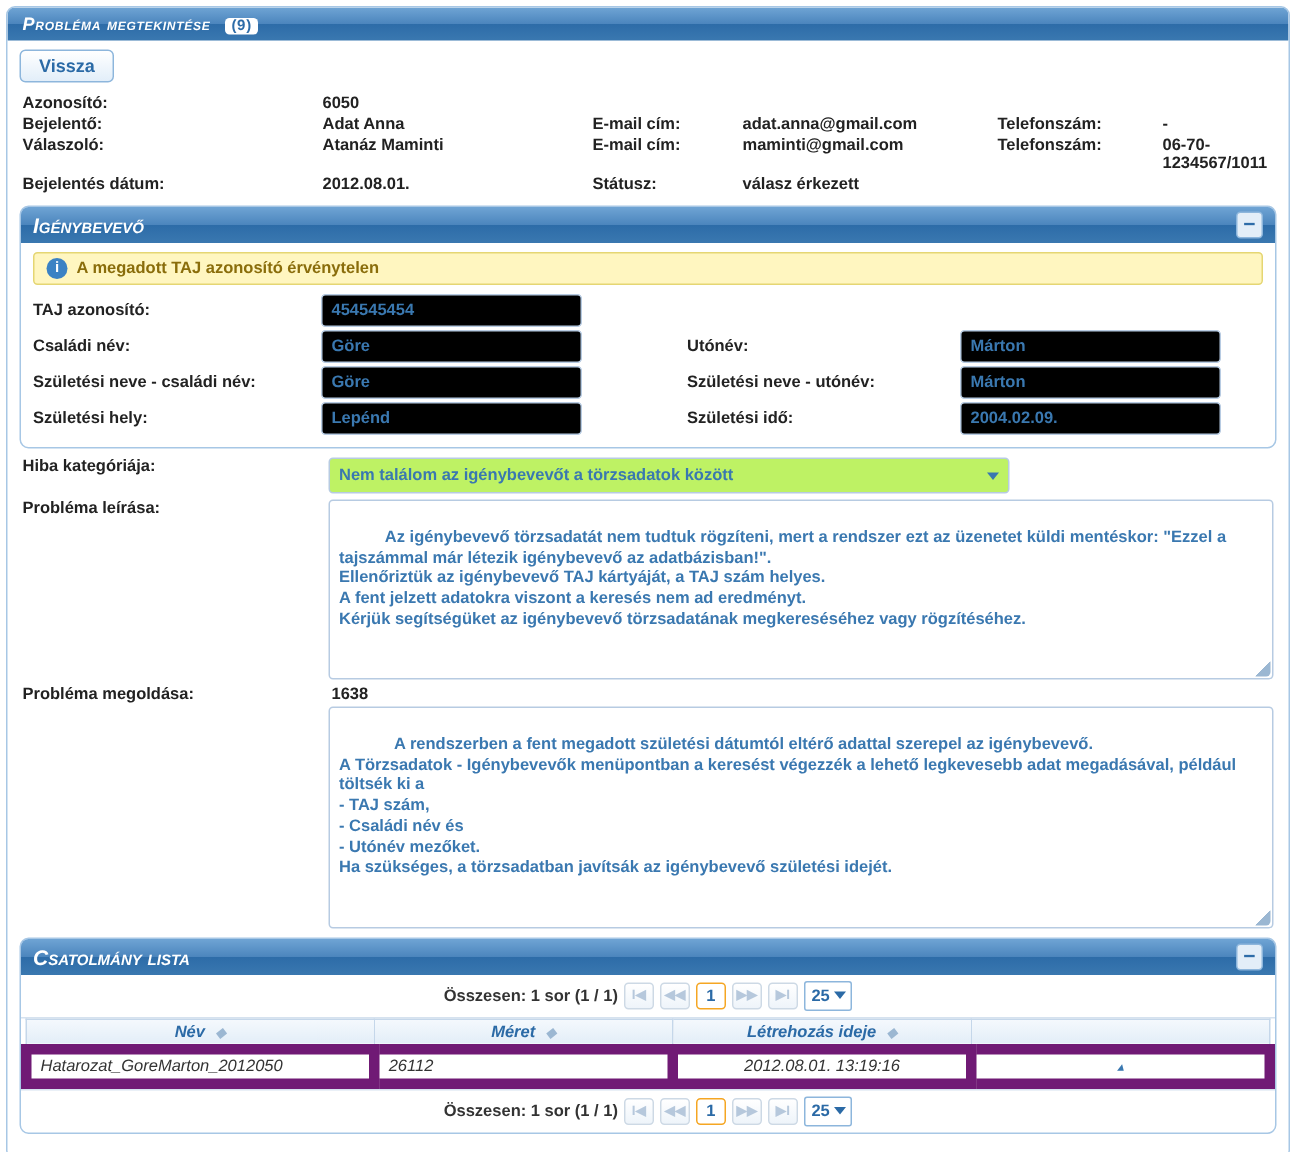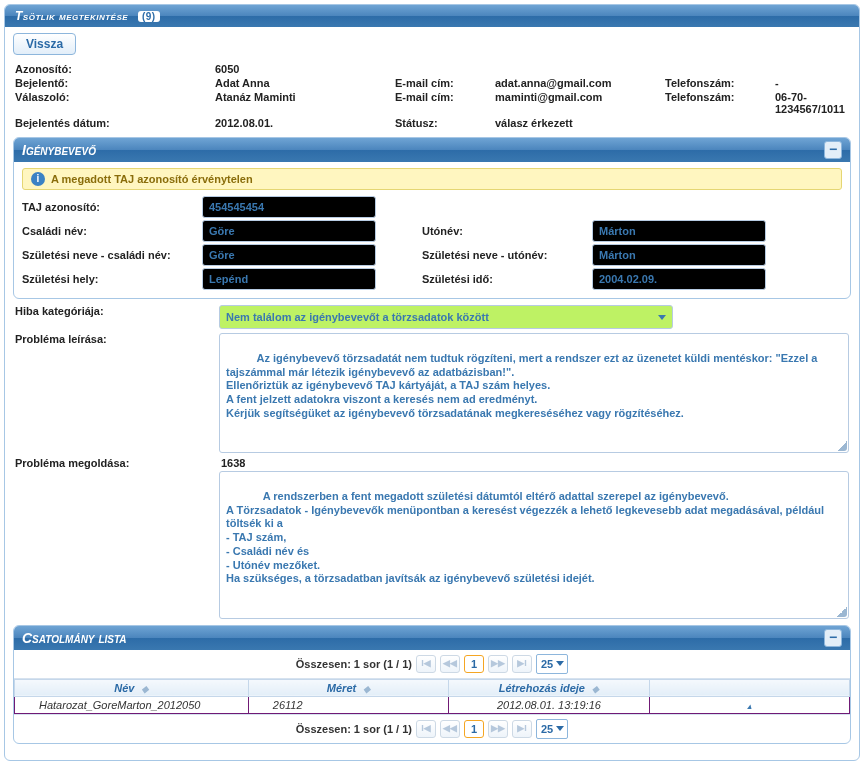--- a/index.html
+++ b/index.html
@@ -129,21 +129,21 @@
     font-style: normal;
     text-align: center;
     line-height: 14px;
     font-size: 10px;
   }
   .form-row {
     display: grid;
     grid-template-columns: 180px 180px 40px 170px 180px;
     align-items: center;
     margin: 2px 0;
-    column-gap: 0;
+    column-gap: 12px;
   }
   .form-row .flabel {
     font-weight: bold;
     color: #222;
   }
   .ro-input {
     border: 1px solid #b7cbe2;
     background: #000000;
     color: #3a78b0;
     font-weight: bold;
@@ -278,22 +278,22 @@
   }
   table.data th {
     background: linear-gradient(#f5f9fd,#e3eef8);
     border: 1px solid #c5d7ea;
     color: #2b6aa6;
     font-weight: bold;
     padding: 2px 4px;
     position: relative;
   }
   table.data td {
-    border: 1px solid #701a75;
-    padding: 2px 24px;
+    border: 7px solid #701a75;
+    padding: 2px 6px;
     color: #333;
     text-align: center;
   }
   table.data td.left { text-align: left; }
   .sort-icon {
     color: #9bb7d2;
     font-size: 9px;
     margin-left: 4px;
   }
   .row-expand {
@@ -301,21 +301,21 @@
     font-size: 9px;
   }
 </style>
 </head>
 <body>
 
 <div class="page">
   <div class="outer-panel">
     <div class="panel-header">
       <span>
-        <span>Tsötlik megtekintése</span>
+        <span>Probléma megtekintése</span>
         <span class="badge">(9)</span>
       </span>
     </div>
     <div class="panel-body">
 
       <button class="btn">Vissza</button>
 
       
       <div class="info-grid">
         <div class="lbl">Azonosító:</div>

